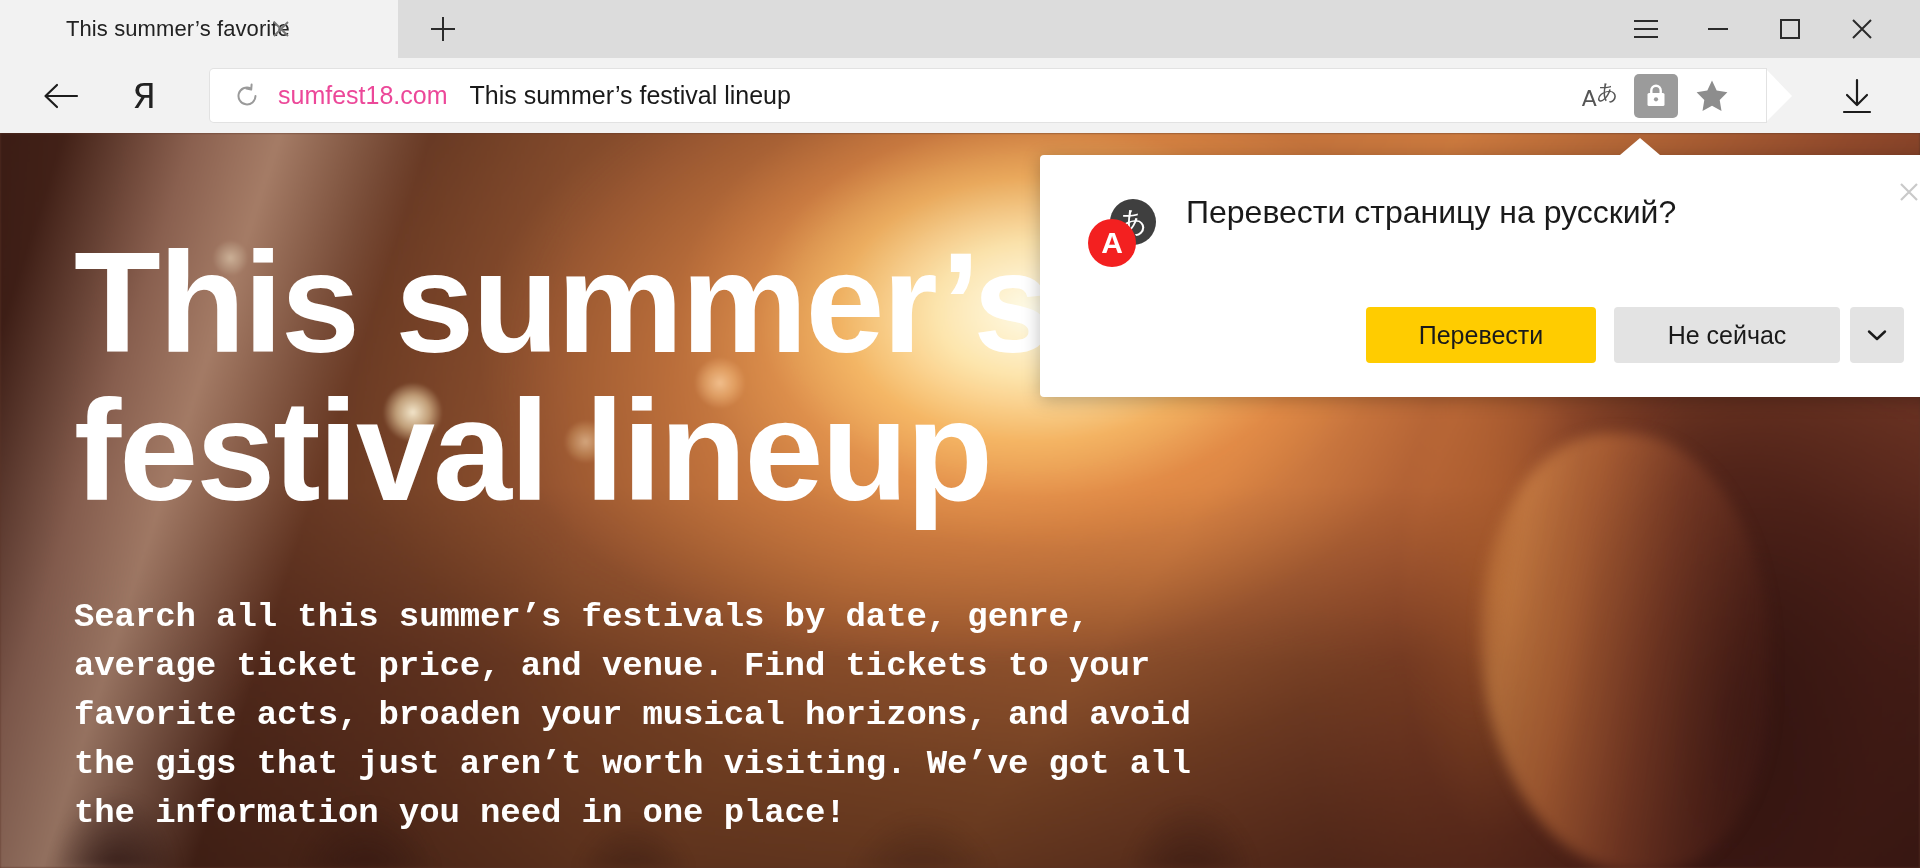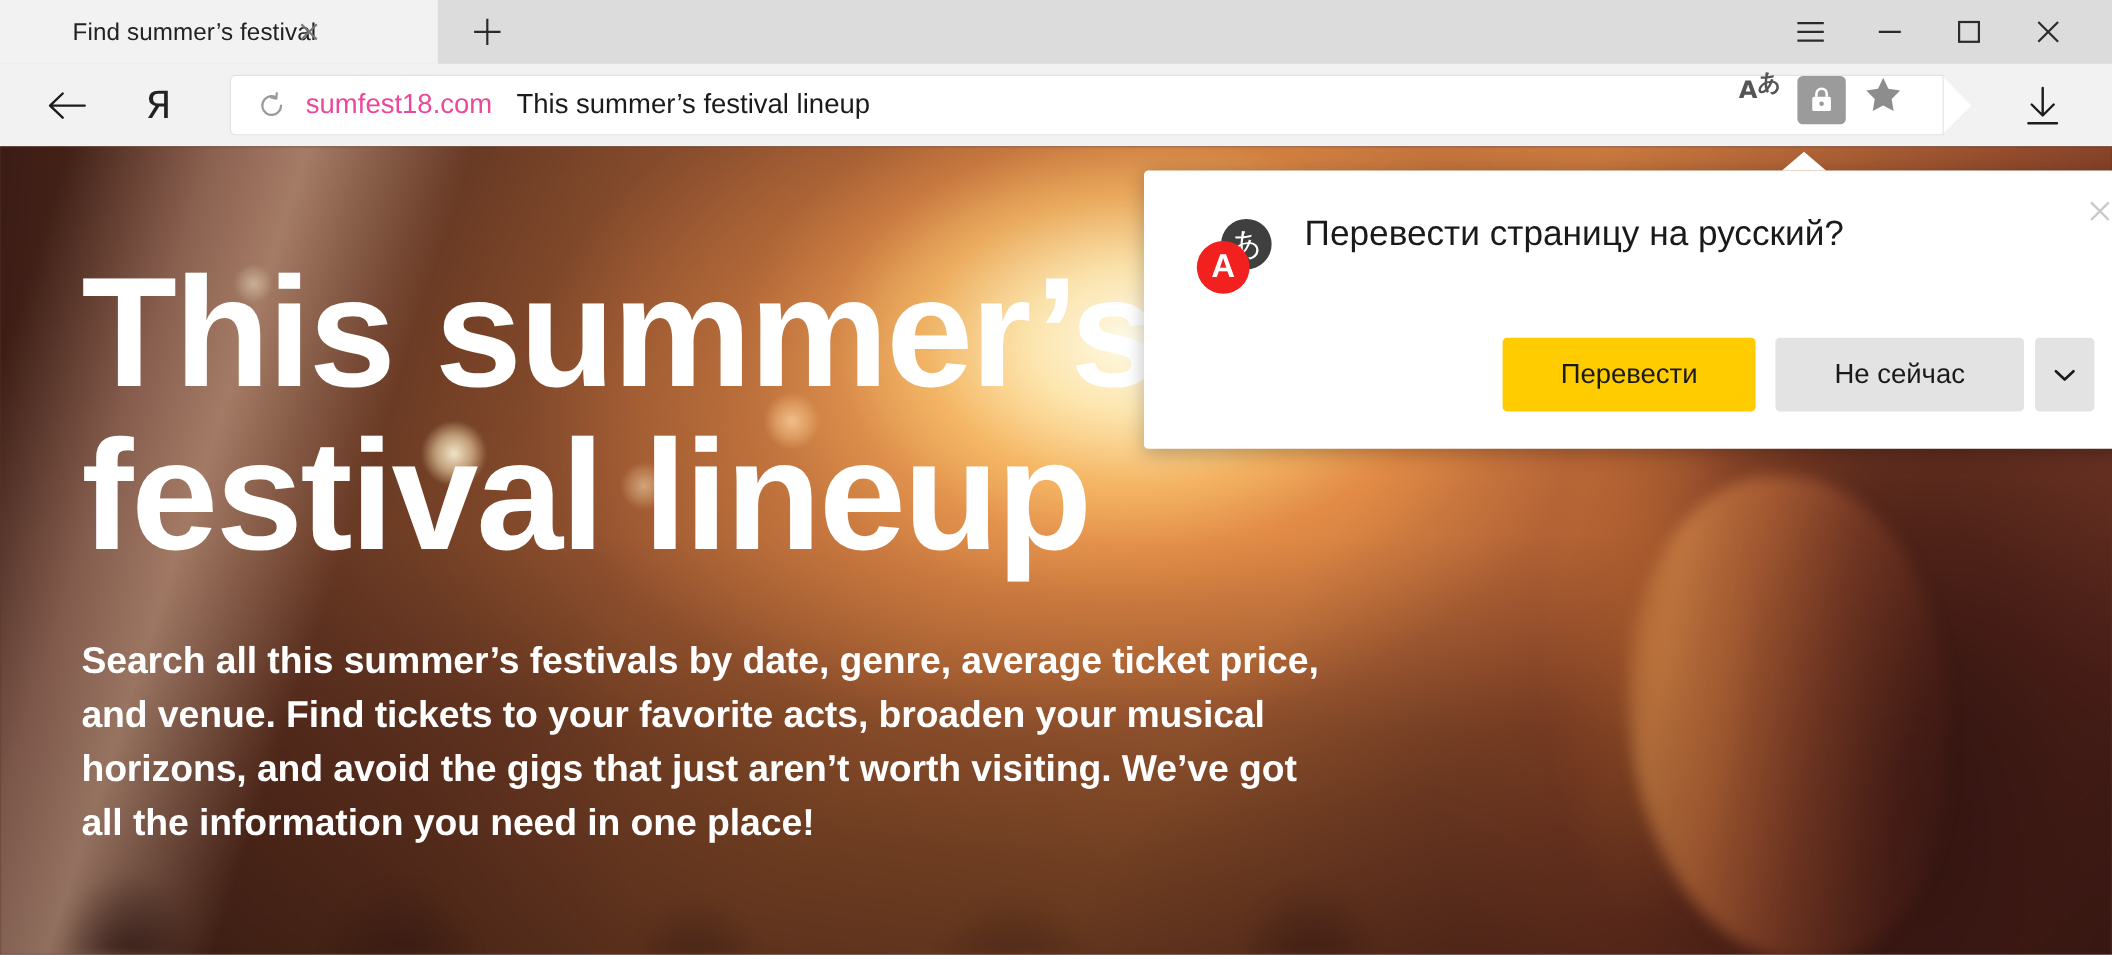--- a/index.html
+++ b/index.html
@@ -138,24 +138,23 @@
   .omni-actions {
     margin-left: auto;
     display: flex;
     align-items: center;
     height: 53px;
     padding-right: 26px;
     flex: none;
   }
   .omni-icon {
     width: 56px; height: 53px;
-    display: flex; align-items: flex-start; justify-content: center;
-    cursor: pointer;
-    position: relative;
-    font-weight: bold;
+    display: flex; align-items: center; justify-content: center;
+    cursor: pointer;
+    position: relative;
   }
   .translate-glyph {
     font-size: 22px;
     color: #555;
     font-family: "DejaVu Sans", sans-serif;
     line-height: 1;
     position: relative;
     top: 3px;
   }
   .translate-glyph .jp { font-size: 21px; position: relative; top: -7px; }
@@ -267,22 +266,22 @@
     font-family: "Liberation Sans", sans-serif;
     font-weight: 700;
     font-size: 142px;
     line-height: 148px;
     color: #ffffff;
     letter-spacing: -2px;
     max-width: 1140px;
   }
 
   .hero-para {
-    margin-top: 52px;
-    font-family: Liberation Sans, sans-serif;
+    margin-top: 68px;
+    font-family: Liberation Mono, monospace;
     font-weight: 700;
     font-size: 34px;
     line-height: 49px;
     color: #ffffff;
     max-width: 1130px;
     letter-spacing: -0.1px;
   }
 
   
   .popup {
@@ -370,21 +369,21 @@
     align-items: stretch;
     gap: 18px;
   }
   .btn {
     border: none;
     border-radius: 4px;
     font-family: "Liberation Sans", sans-serif;
     font-size: 25px;
     color: #1a1a1a;
     cursor: pointer;
-    height: 67px;
+    height: 56px;
     padding: 0 34px;
     white-space: nowrap;
   }
   .btn-primary { background: #ffcc00; font-weight: 400; min-width: 230px; }
   .btn-secondary { background: #e3e3e3; min-width: 226px; }
   .btn-caret {
     background: #e3e3e3;
     width: 54px;
     padding: 0;
     display: flex; align-items: center; justify-content: center;
@@ -392,21 +391,21 @@
   }
 </style>
 </head>
 <body>
 
 <div id="app">
 
   <div class="tabstrip">
 
     <div class="tab-active">
-      <span class="tab-title">Find summer’s festival</span>
+      <span class="tab-title">This summer’s favorite</span>
       <span class="tab-close">
         <svg width="26" height="26" viewBox="0 0 26 26" aria-hidden="true">
           <path d="M6 6 L20 20 M20 6 L6 20" stroke="#777" stroke-width="1.9" fill="none"></path>
         </svg>
       </span>
     </div>
 
     <div class="newtab-btn">
       <svg width="30" height="30" viewBox="0 0 30 30" aria-hidden="true">
         <path d="M15 3 L15 27 M3 15 L27 15" stroke="#2b2b2b" stroke-width="2" fill="none"></path>

